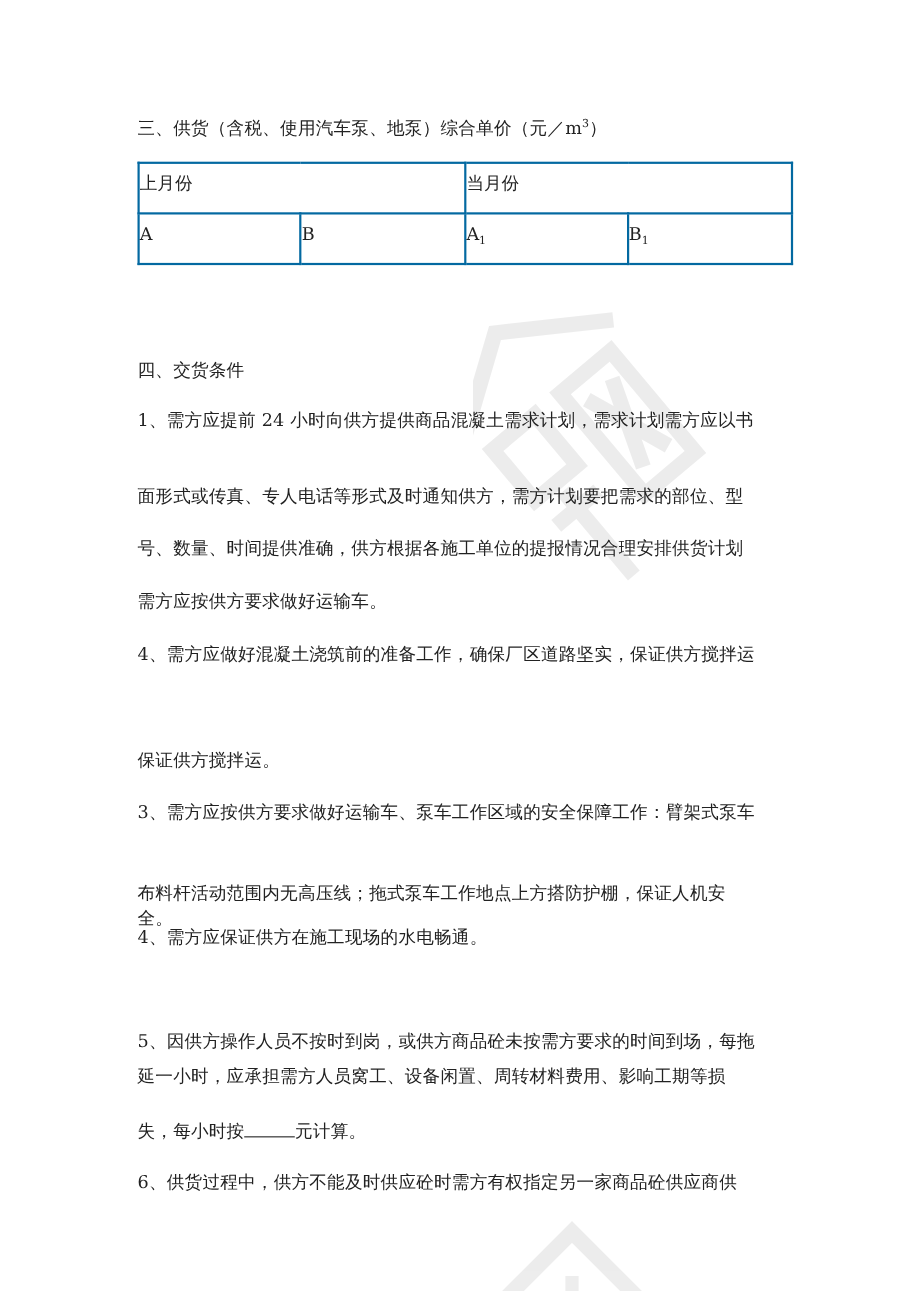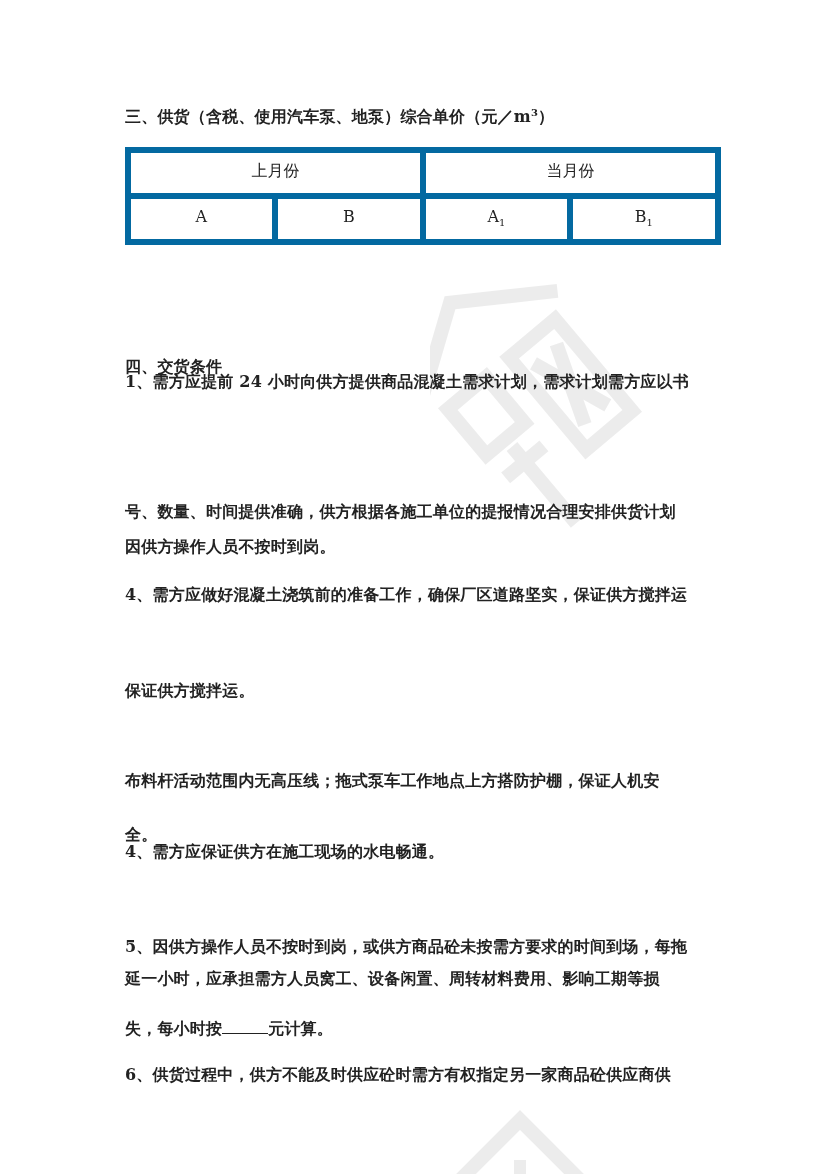--- a/index.html
+++ b/index.html
@@ -43,21 +43,20 @@
       width: 260px;
       height: 120px;
     }
     .text-line {
       position: absolute;
       left: 125px;
       font-size: 16px;
       line-height: 20px;
       white-space: nowrap;
       letter-spacing: 0.2px;
-      font-weight: bold;
     }
     .heading {
       top: 107px;
     }
     sup.small {
       font-size: 10px;
       vertical-align: super;
       line-height: 0;
     }
     sub.small {
@@ -67,22 +66,22 @@
     }
     table.price-table {
       position: absolute;
       left: 125px;
       top: 147px;
       width: 596px;
       border-collapse: collapse;
       font-size: 16px;
     }
     table.price-table td {
-      border: 6px solid #0369a1;
-      text-align: center;
+      border: 2px solid #0369a1;
+      text-align: left;
       vertical-align: top;
       height: 46px;
       padding: 8px 0 0 0;
       box-sizing: border-box;
     }
     .blank {
       display: inline-block;
       width: 46px;
       border-bottom: 1px solid #222;
       height: 16px;
@@ -120,30 +119,32 @@
     </tr>
     <tr>
       <td><span>A</span><sub class="small"></sub></td>
       <td><span>B</span><sub class="small"></sub></td>
       <td><span>A</span><sub class="small">1</sub></td>
       <td><span>B</span><sub class="small">1</sub></td>
     </tr>
   </tbody>
     </table>
 
-  <div class="text-line" style="top:357px">四、交货条件</div>
+  <div class="text-line" style="top:327px">四、交货条件</div>
 
   <div class="text-line" style="top:372px">1、需方应提前 24 小时向供方提供商品混凝土需求计划，需求计划需方应以书</div>
-  <div class="text-line" style="top:502px">号、数量、时间提供准确，供方根据各施工单位的提报情况合理安排供货计划</div>
-  <div class="text-line" style="top:537px">因供方操作人员不按时到岗。</div>
+  <div class="text-line" style="top:441px">面形式或传真、专人电话等形式及时通知供方，需方计划要把需求的部位、型</div>
+  <div class="text-line" style="top:489px">号、数量、时间提供准确，供方根据各施工单位的提报情况合理安排供货计划</div>
+  <div class="text-line" style="top:537px">需方应按供方要求做好运输车。</div>
 
   <div class="text-line" style="top:585px">4、需方应做好混凝土浇筑前的准备工作，确保厂区道路坚实，保证供方搅拌运</div>
   <div class="text-line" style="top:681px">保证供方搅拌运。</div>
 
-  <div class="text-line" style="top:771px">布料杆活动范围内无高压线；拖式泵车工作地点上方搭防护棚，保证人机安</div>
+  <div class="text-line" style="top:729px">3、需方应按供方要求做好运输车、泵车工作区域的安全保障工作：臂架式泵车</div>
+  <div class="text-line" style="top:802px">布料杆活动范围内无高压线；拖式泵车工作地点上方搭防护棚，保证人机安</div>
   <div class="text-line" style="top:825px">全。</div>
 
   <div class="text-line" style="top:842px">4、需方应保证供方在施工现场的水电畅通。</div>
 
   <div class="text-line" style="top:937px">5、因供方操作人员不按时到岗，或供方商品砼未按需方要求的时间到场，每拖</div>
   <div class="text-line" style="top:969px">延一小时，应承担需方人员窝工、设备闲置、周转材料费用、影响工期等损</div>
   <div class="text-line" style="top:1017px">
     <span>失，每小时按</span><span class="blank"></span><span>元计算。</span>
   </div>
 

